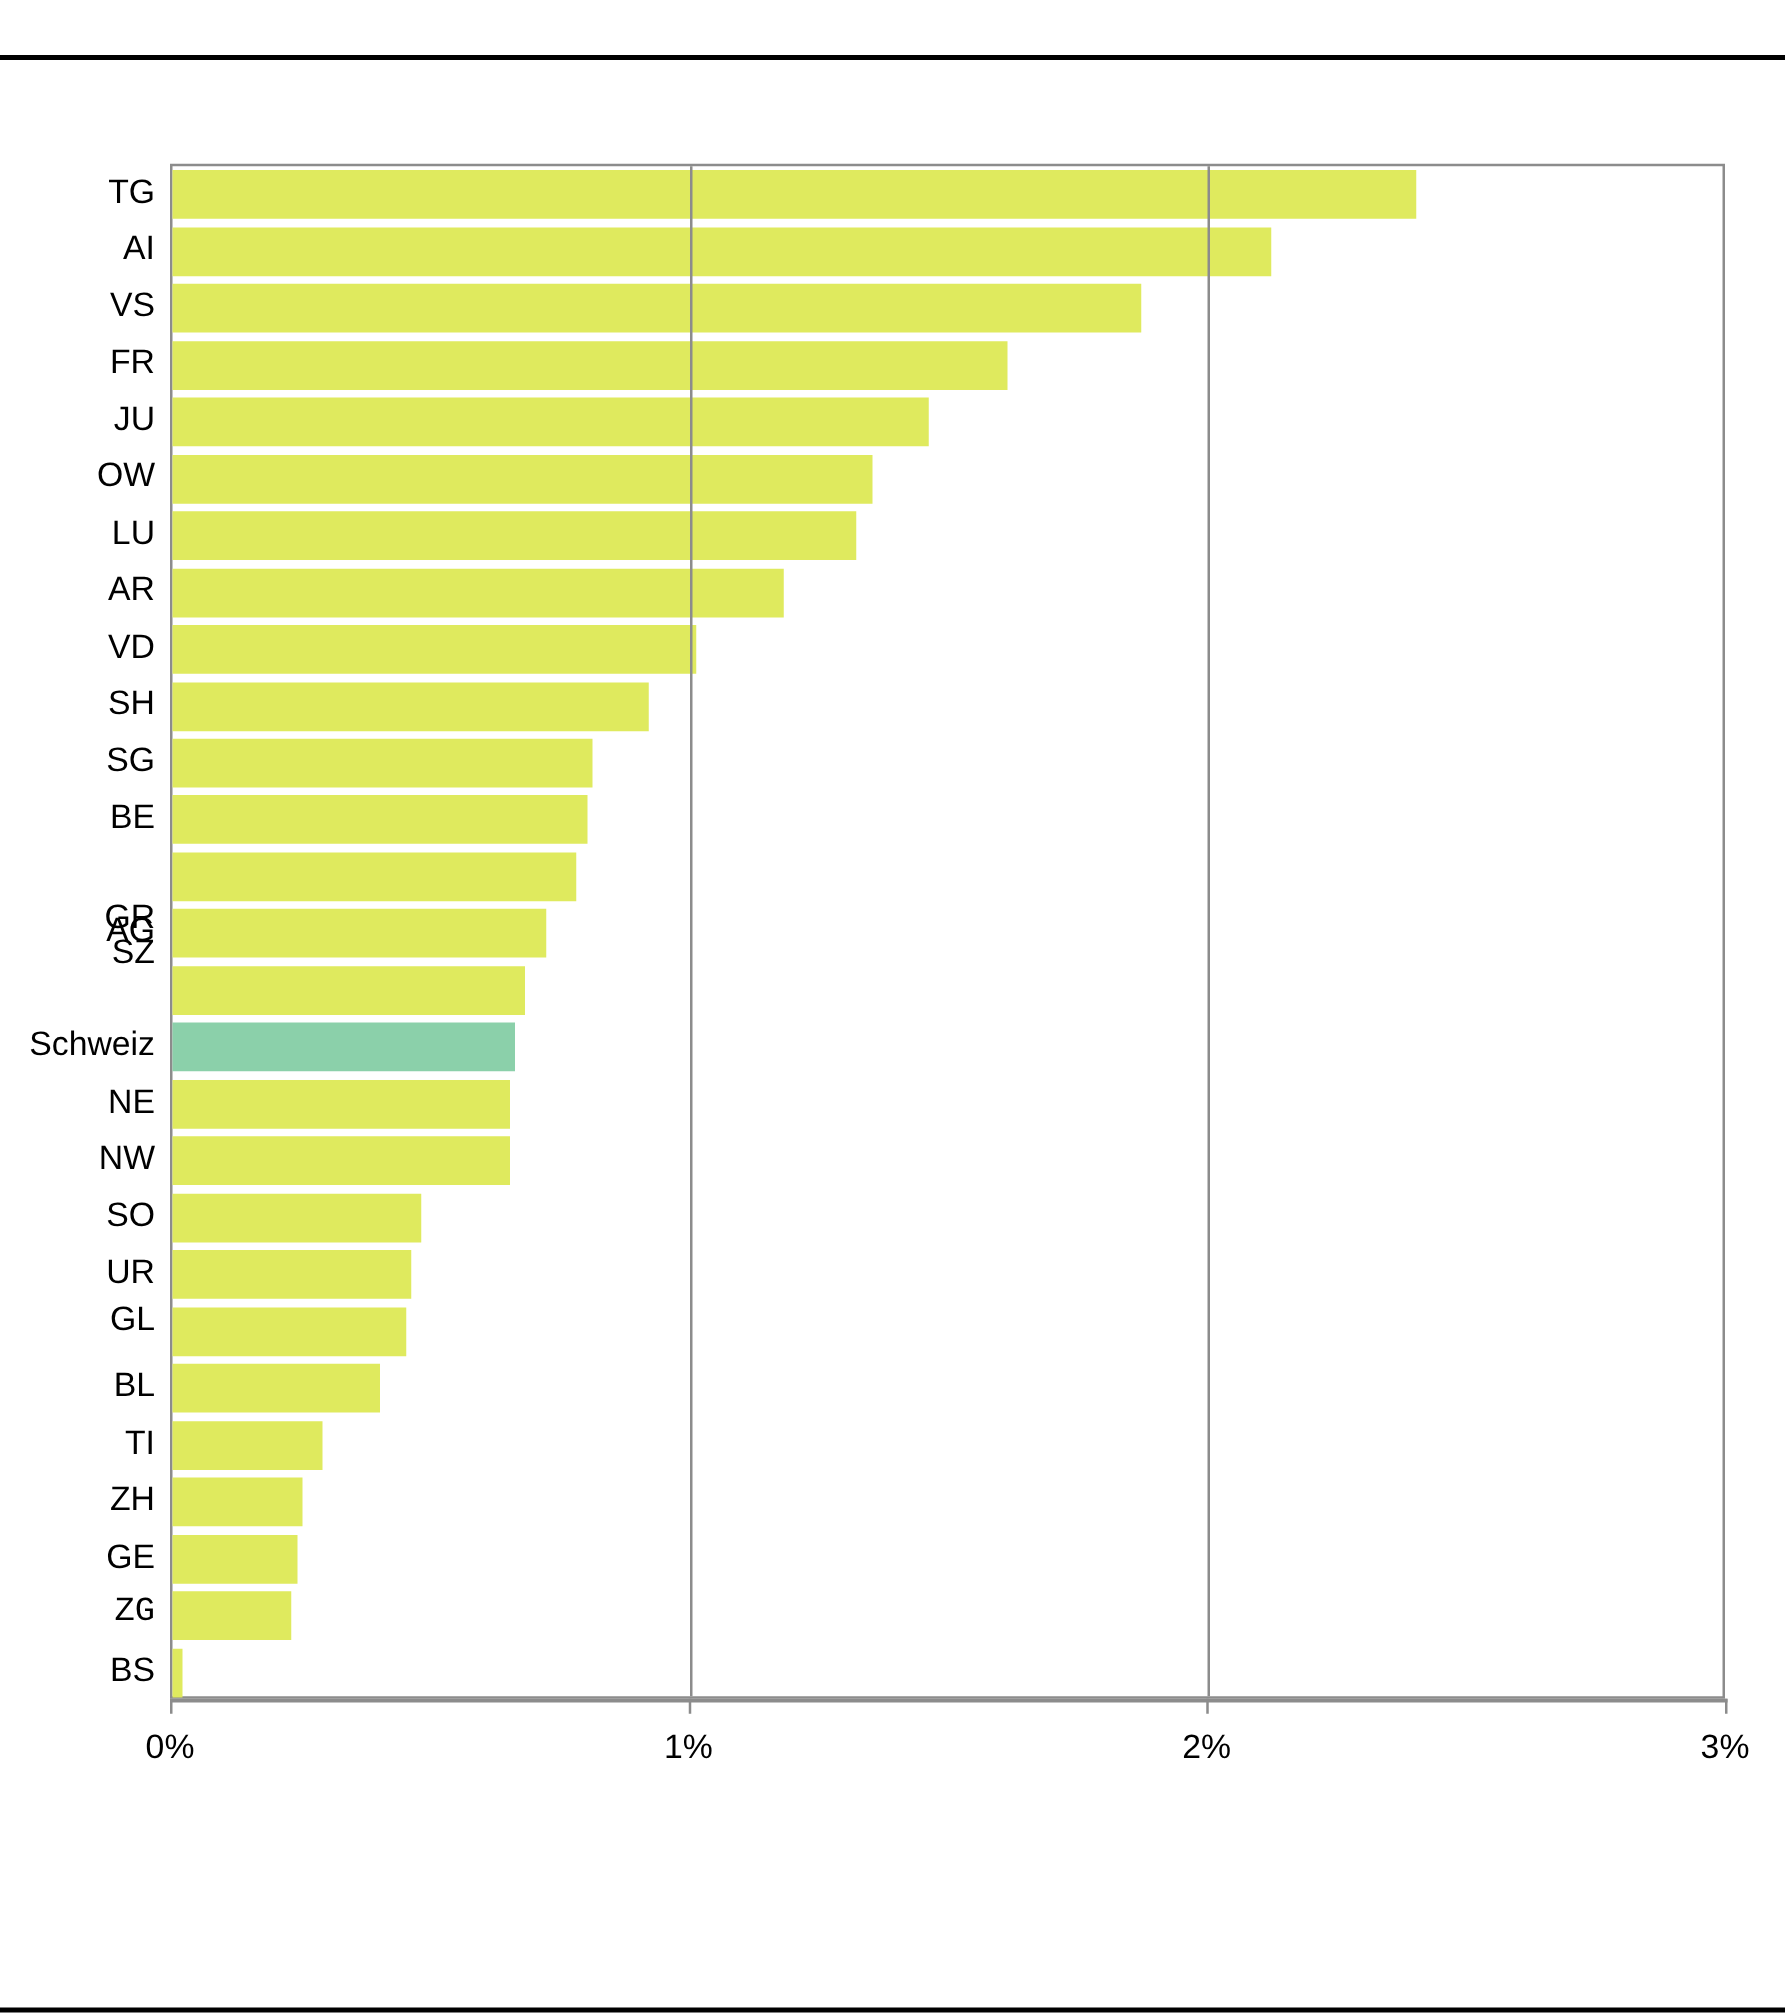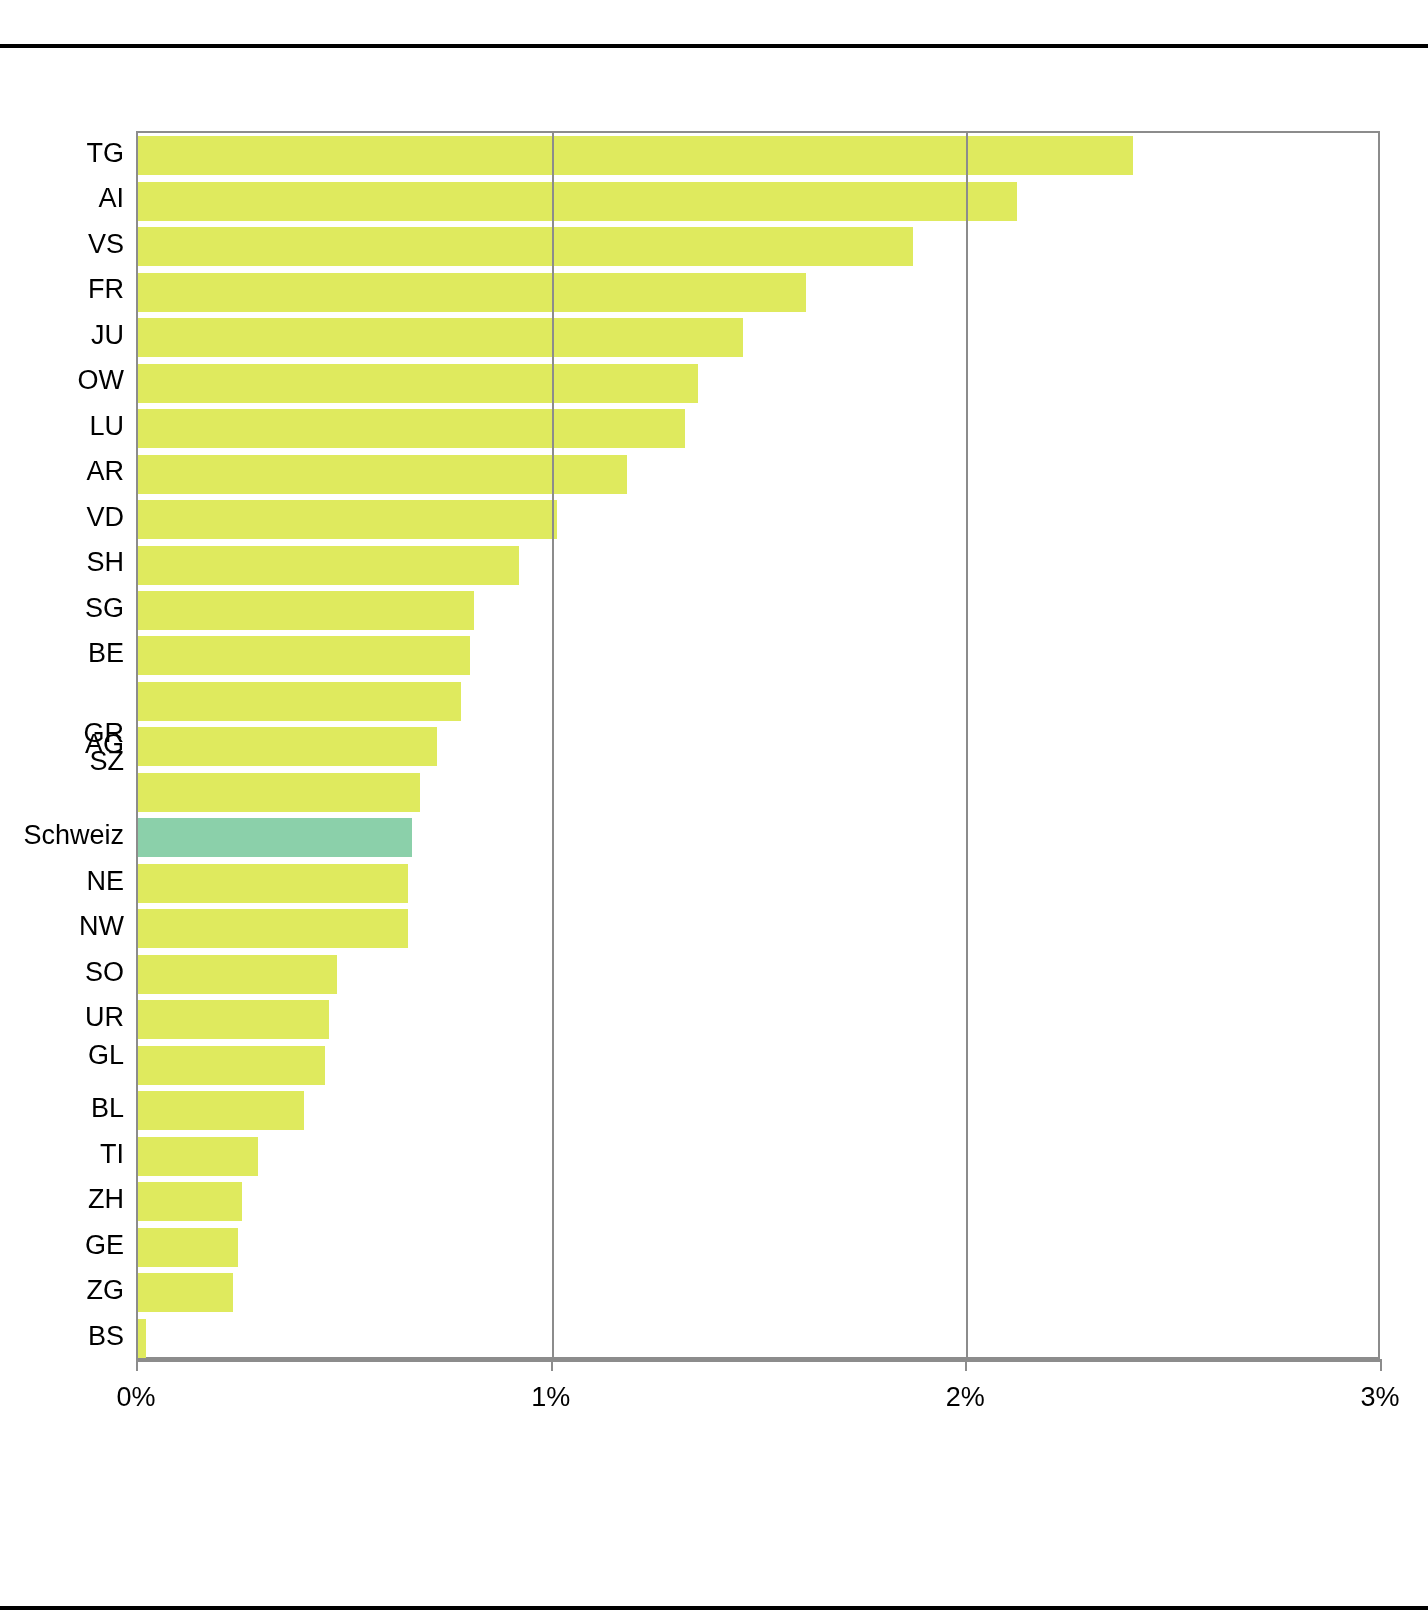--- a/index.html
+++ b/index.html
@@ -184,21 +184,21 @@
       <div class="ylabel" style="top: 682.222px;">Schweiz</div>
       <div class="ylabel" style="top: 727.704px;">NE</div>
       <div class="ylabel" style="top: 773.185px;">NW</div>
       <div class="ylabel" style="top: 818.667px;">SO</div>
       <div class="ylabel" style="top: 864.148px;">UR</div>
       <div class="ylabel" style="top: 902px; margin-left: 27px;">GL</div>
       <div class="ylabel" style="top: 955.111px;">BL</div>
       <div class="ylabel" style="top: 1000.59px;">TI</div>
       <div class="ylabel" style="top: 1046.07px;">ZH</div>
       <div class="ylabel" style="top: 1091.56px;">GE</div>
-      <div class="ylabel" style="top: 1137.04px;">ZG</div>
+      <div class="ylabel" style="top: 1137.04px; font-family: Liberation Mono, monospace;">ZG</div>
       <div class="ylabel" style="top: 1182.52px;">BS</div>
     </div>
 
   <div class="plot">
     <div class="rows">
         <div class="row" style="top: 0px; width: 1244px;">
           <div class="bar" title="TG: 2.4%" style="width: 995.2px;"></div>
         </div>
         <div class="row" style="top: 45.4815px; width: 1244px;">
           <div class="bar" title="AI: 2.12%" style="width: 879.093px;"></div>

